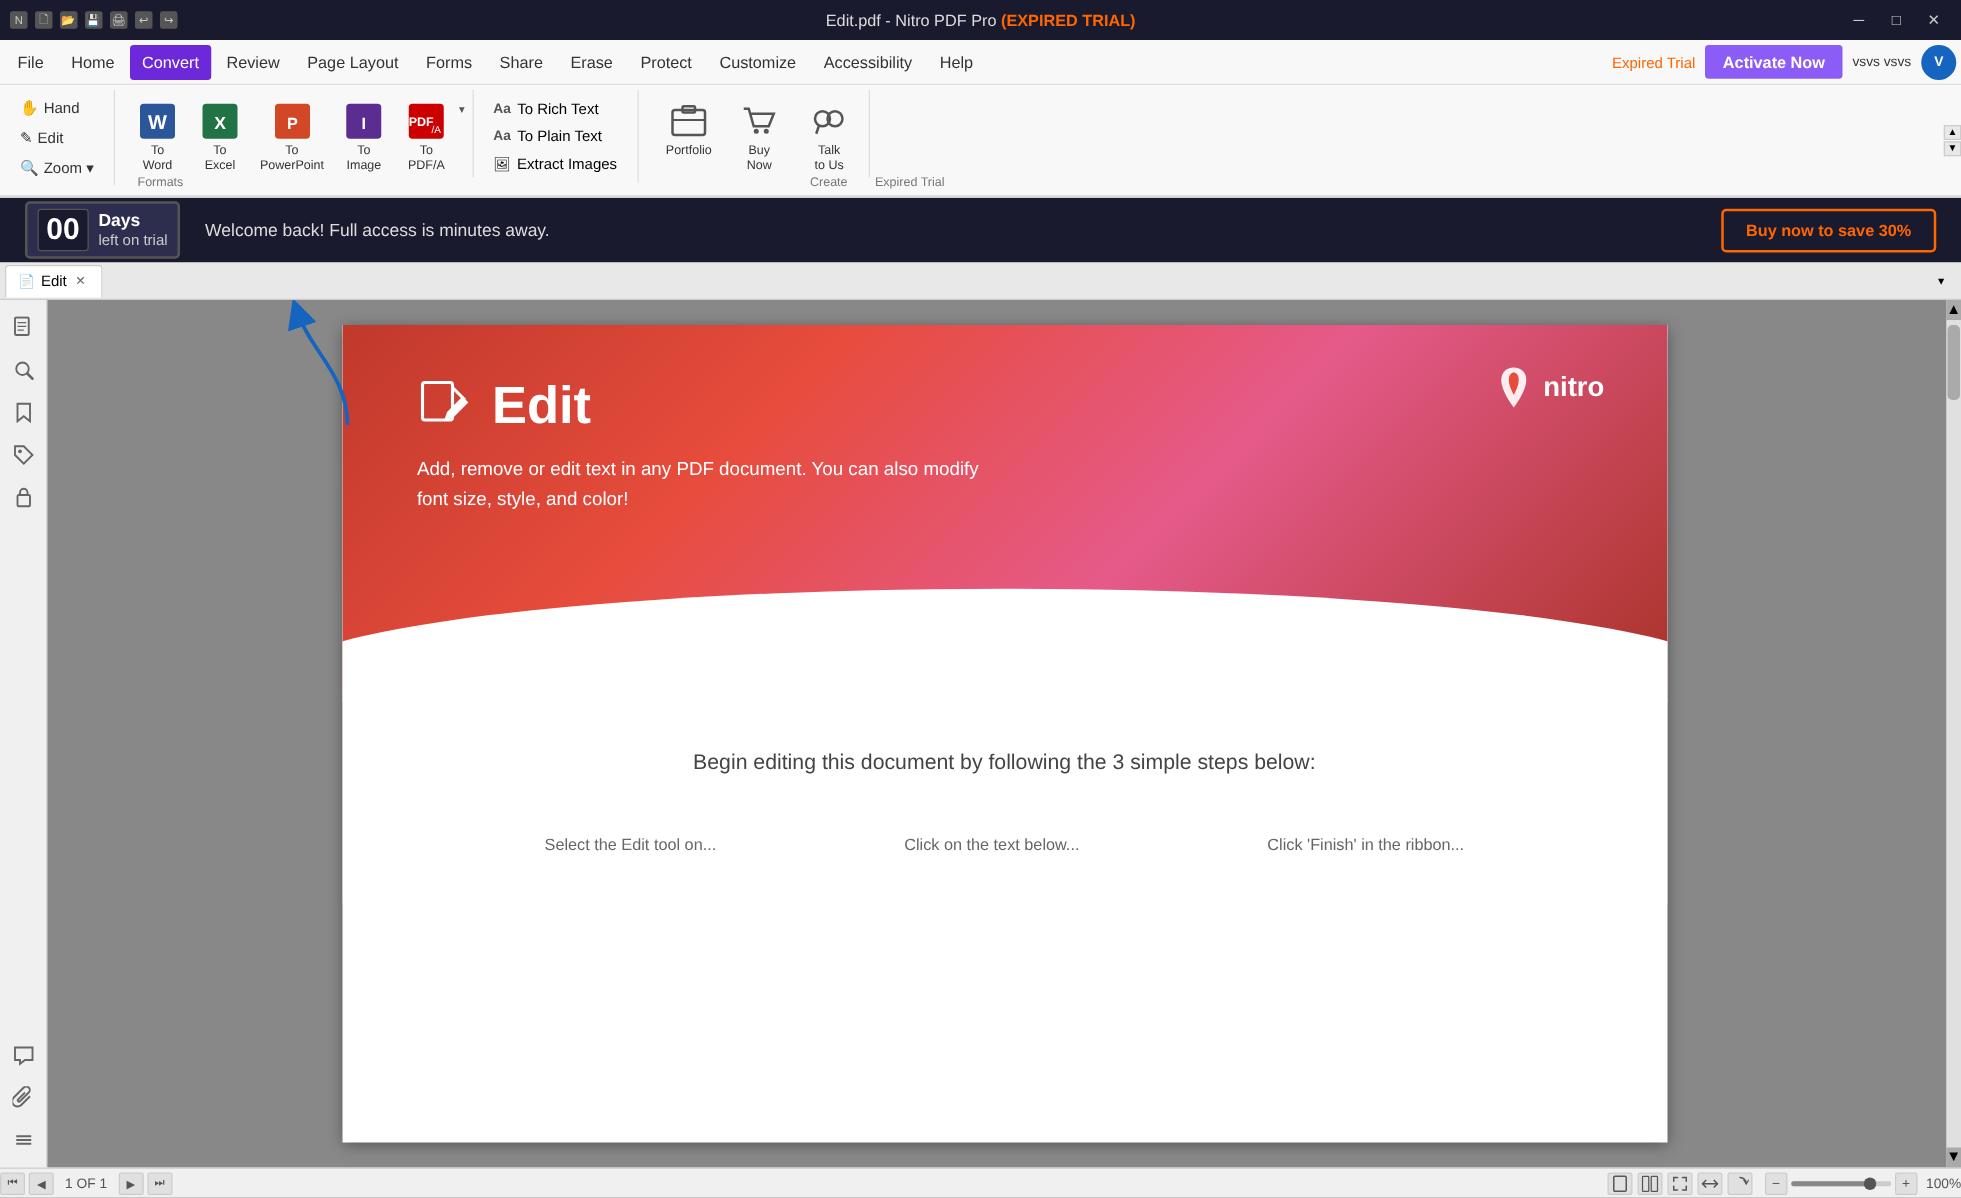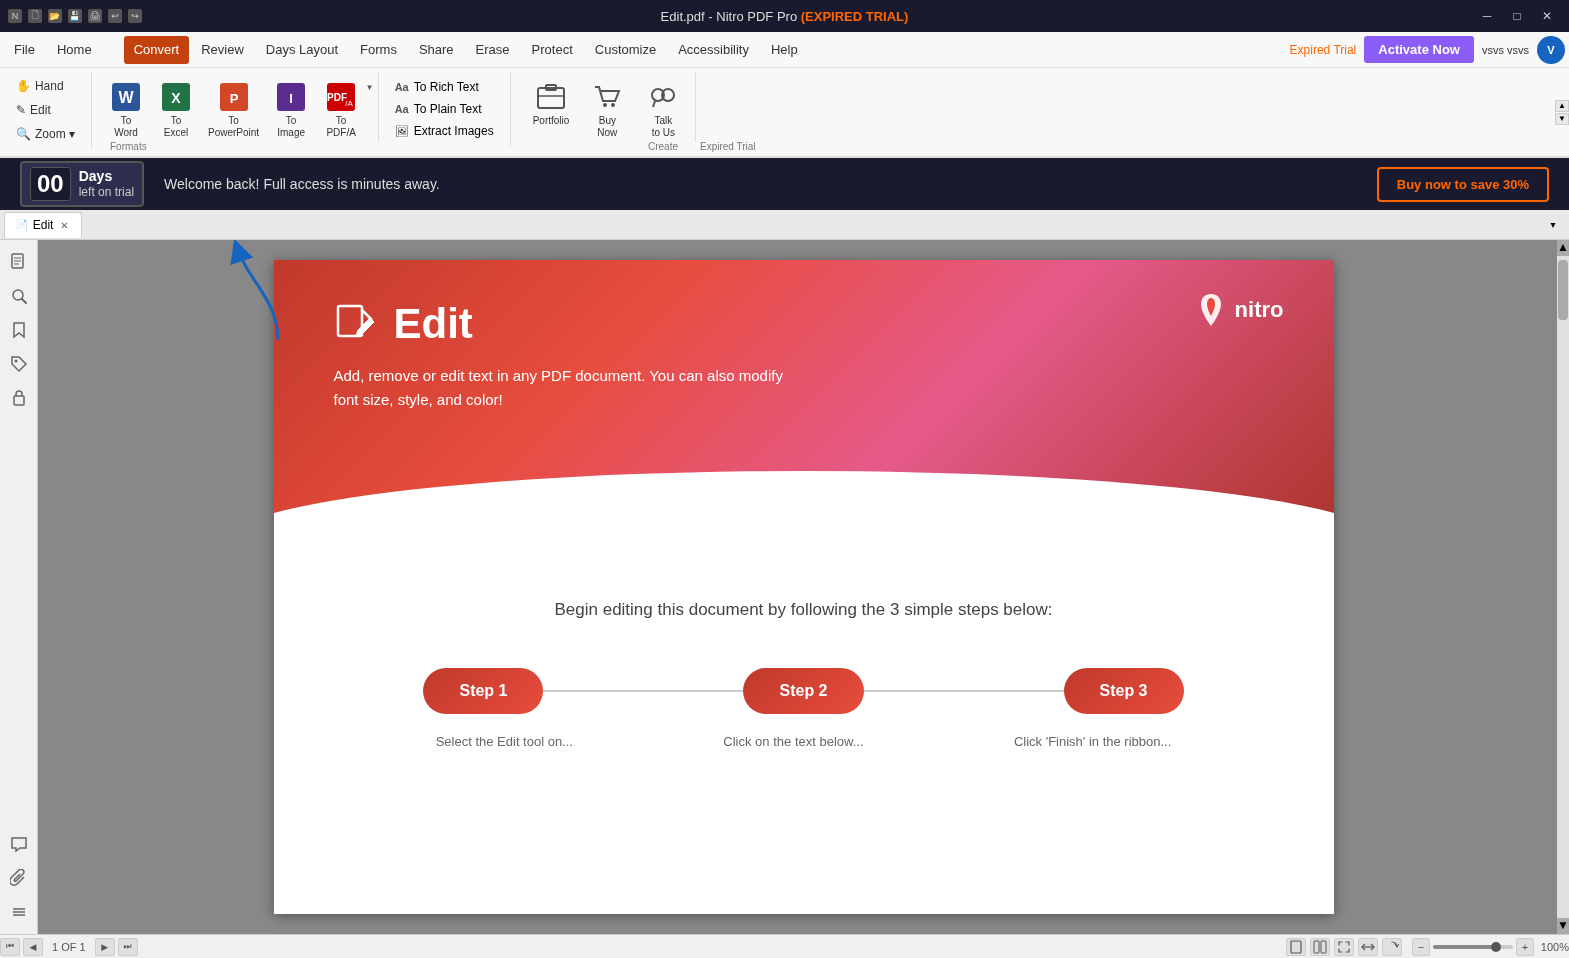--- a/index.html
+++ b/index.html
@@ -37,21 +37,21 @@
     .menu-item {
       padding: 4px 10px;
       cursor: pointer;
       border-radius: 3px;
       font-size: 13px;
       color: #333;
       height: 28px;
       display: flex;
       align-items: center;
     }
-    .menu-item.active { background: #c2410c; color: white; margin-left: 20px; }
+    .menu-item.active { background: #6d28d9; color: white; }
     .menu-item-right { margin-left: auto; display: flex; align-items: center; gap: 8px; }
     .expired-trial-label { color: #ff6600; font-size: 12px; }
     .activate-btn {
       background: #8b5cf6;
       color: white;
       border: none;
       padding: 6px 14px;
       border-radius: 3px;
       cursor: pointer;
       font-size: 13px;
@@ -308,21 +308,21 @@
     <button class="title-btn">□</button>
     <button class="title-btn close">✕</button>
   </div>
 </div>
 
 <div class="menu-bar">
   <div class="menu-item">File</div>
   <div class="menu-item">Home</div>
   <div class="menu-item active">Convert</div>
   <div class="menu-item">Review</div>
-  <div class="menu-item">Days Layout</div>
+  <div class="menu-item">Page Layout</div>
   <div class="menu-item">Forms</div>
   <div class="menu-item">Share</div>
   <div class="menu-item">Erase</div>
   <div class="menu-item">Protect</div>
   <div class="menu-item">Customize</div>
   <div class="menu-item">Accessibility</div>
   <div class="menu-item">Help</div>
   <div class="menu-item-right">
     <span class="expired-trial-label">Expired Trial</span>
     <button class="activate-btn">Activate Now</button>
@@ -585,27 +585,20 @@
         </div>
         <div style="color:white;font-size:15px;line-height:1.6;max-width:520px;">
           Add, remove or edit text in any PDF document. You can also modify<br>font size, style, and color!
         </div>
 
         <div style="position:absolute;bottom:-1px;left:-5%;right:-5%;height:90px;background:white;border-radius:50% 50% 0 0 / 80% 80% 0 0;"></div>
       </div>
 
       <div class="pdf-body">
         <p style="text-align:center;font-size:17px;color:#444;margin-bottom:48px;">Begin editing this document by following the 3 simple steps below:</p>
-        <div class="steps-row">
-          <button class="step-btn">Step 1</button>
-          <div class="step-line"></div>
-          <button class="step-btn">Step 2</button>
-          <div class="step-line"></div>
-          <button class="step-btn">Step 3</button>
-        </div>
         <div style="display:flex;justify-content:space-around;margin-top:20px;color:#666;font-size:13px;">
           <span>Select the Edit tool on...</span>
           <span>Click on the text below...</span>
           <span>Click 'Finish' in the ribbon...</span>
         </div>
       </div>
     </div>
 
     <div style="position:absolute;right:0;top:0;bottom:0;width:12px;background:#e0e0e0;">
       <div style="width:12px;height:16px;background:#aaa;position:absolute;top:0;">▲</div>

